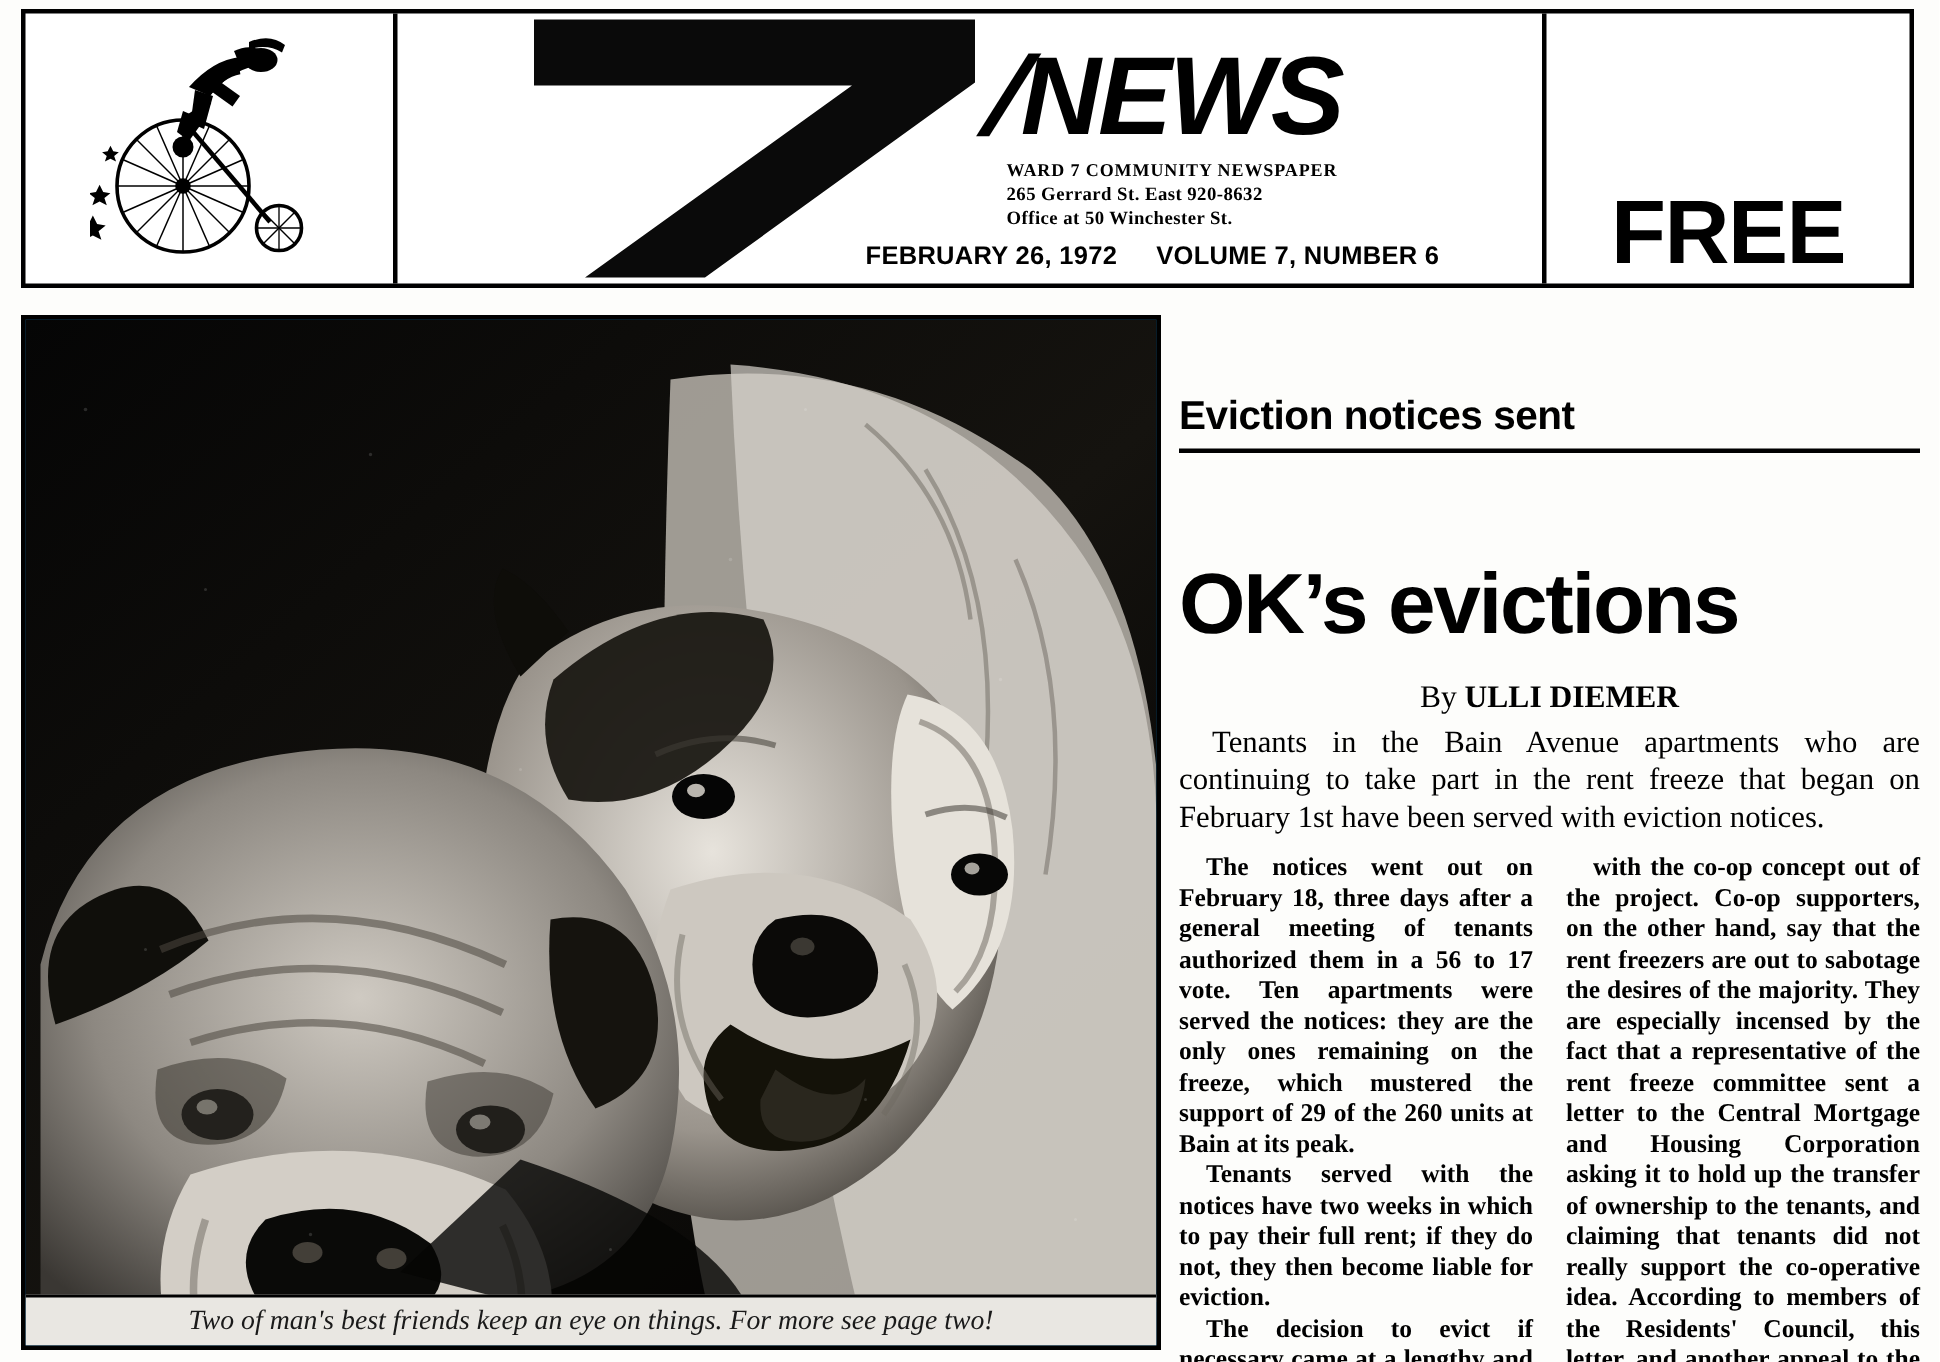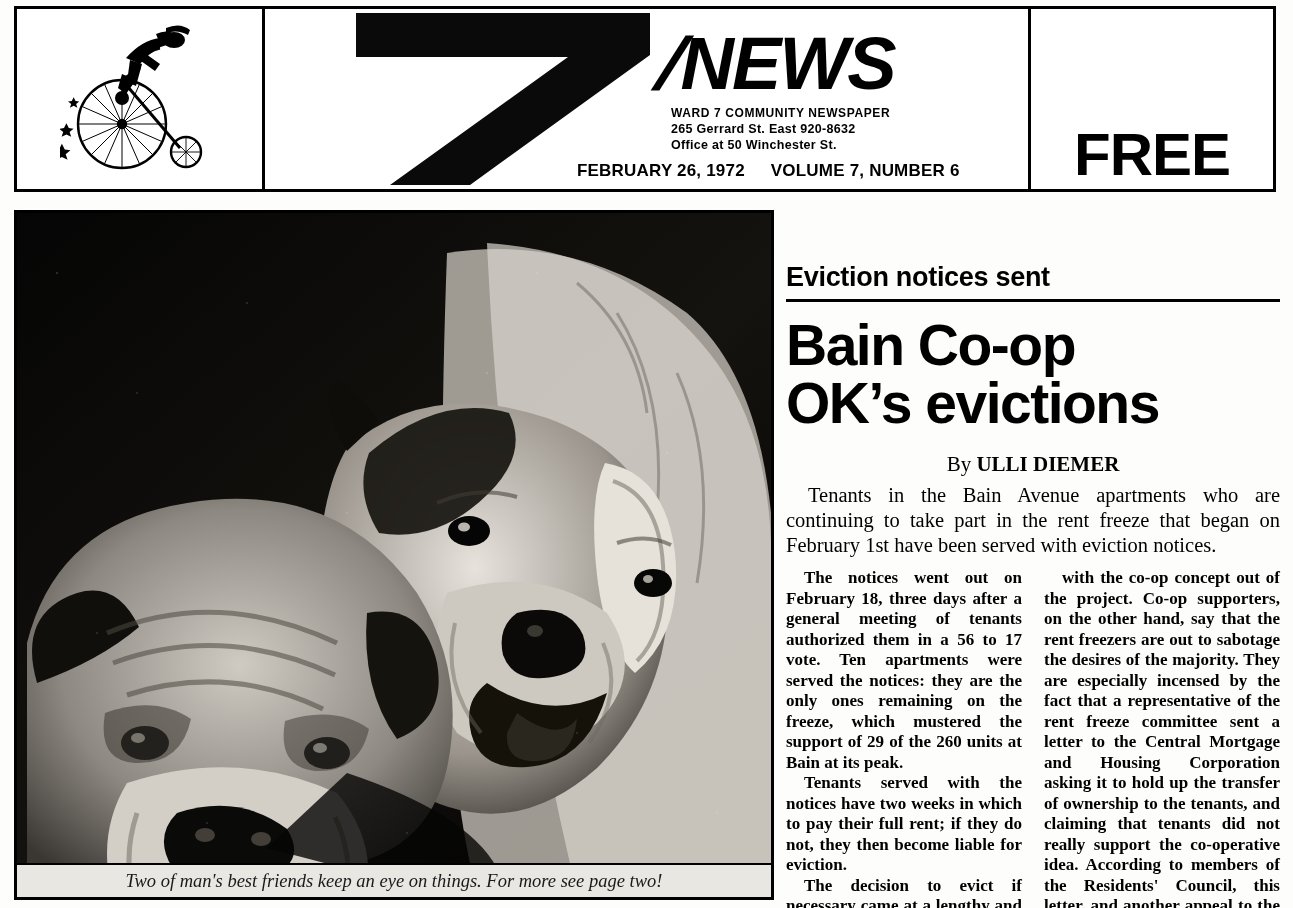--- a/index.html
+++ b/index.html
@@ -87,21 +87,21 @@
   }
   .news-word .slash {
     display: inline-block;
     transform: skewX(-14deg);
     margin-right: 2px;
   }
   .mast-sub {
     position: absolute;
     left: 406px;
     top: 96px;
-    font-family: Liberation Sans, sans-serif;
+    font-family: Liberation Serif, serif;
     font-weight: bold;
     font-size: 12.5px;
     letter-spacing: 0.3px;
     line-height: 16px;
   }
   .mast-sub .l1 { font-size: 12px; letter-spacing: 0.6px; }
   .mast-date {
     position: absolute;
     left: 312px;
     top: 152px;
@@ -420,21 +420,21 @@
       </svg>
     </div>
     <div class="caption-bar">
       <span>Two of man's best friends keep an eye on things. For more  see page two!</span>
     </div>
   </div>
 
   <div class="article">
     <h3 class="kicker">Eviction notices sent</h3>
     <h1 class="headline">
-      <span>Bain Co-op</span><br>
+      <br>
       <span>OK’s evictions</span>
     </h1>
     <p class="byline"><span>By </span><span class="name">ULLI DIEMER</span></p>
     <p class="lede">Tenants in the Bain Avenue apartments who are continuing to take part in the rent freeze that began on February 1st have been served with eviction notices.</p>
     <div class="cols">
       <div class="col">
         <p class="first">The notices went out on February 18, three days after a general meeting of tenants authorized them in a 56 to 17 vote. Ten apartments were served the notices: they are the only ones remaining on the freeze, which mustered the support of 29 of the 260 units at Bain at its peak.</p>
         <p>Tenants served with the notices have two weeks in which to pay their full rent; if they do not, they then become liable for eviction.</p>
         <p>The decision to evict if necessary came at a lengthy and sometimes emotional Tuesday night general meeting in which both</p>
       </div>

